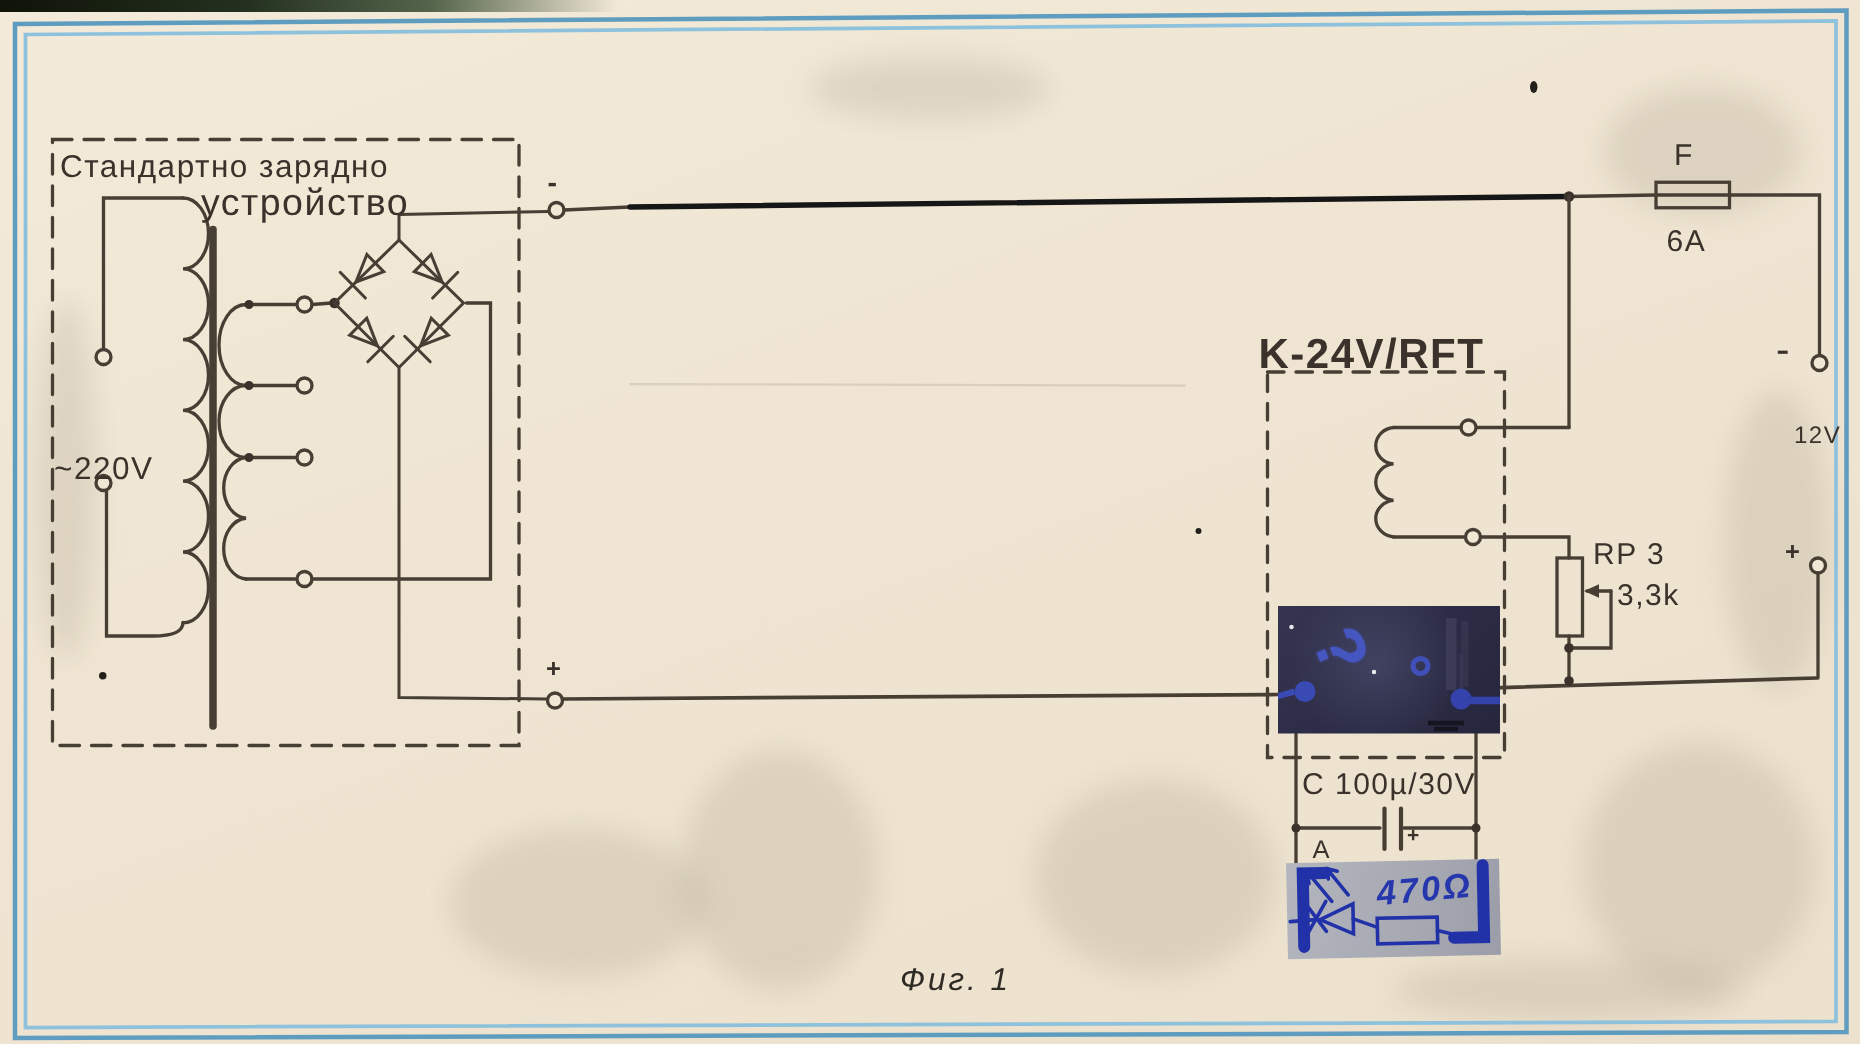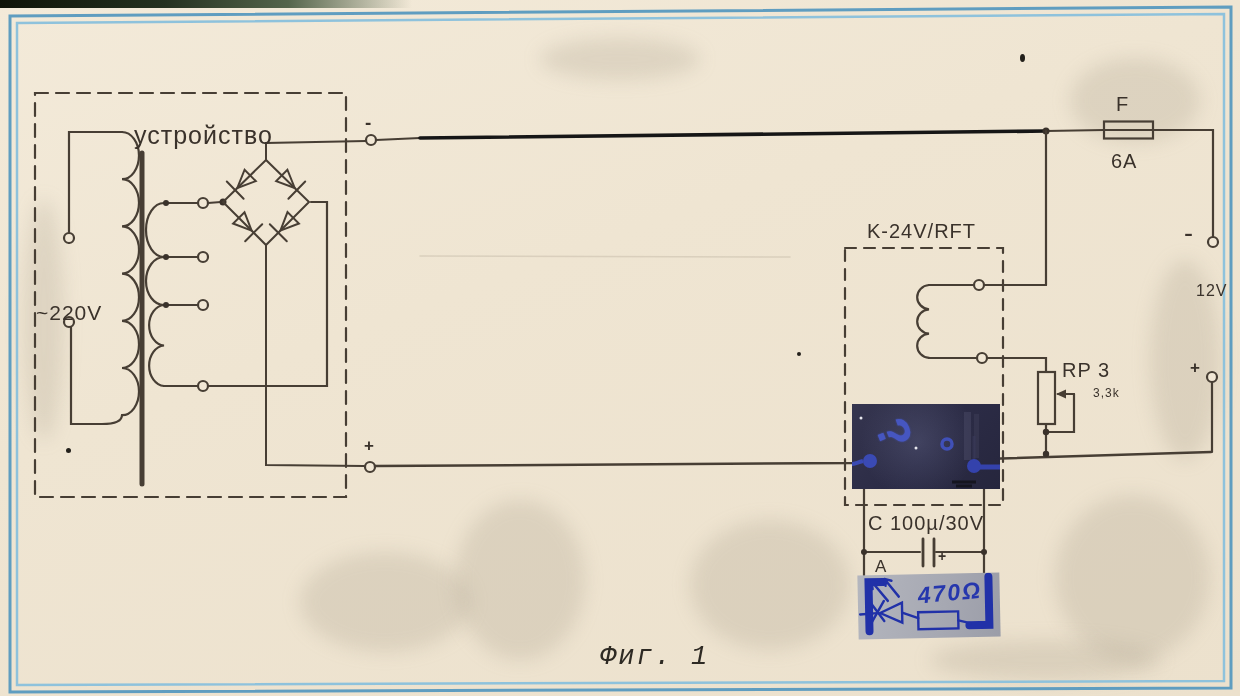--- a/index.html
+++ b/index.html
@@ -11,33 +11,33 @@
        font-family:"Liberation Sans","DejaVu Sans",sans-serif;}
   .mottle{position:absolute;background:rgba(150,138,118,0.20);filter:blur(9px);border-radius:50%;}
   #schem{position:absolute;left:0;top:0;}
   #frame{position:absolute;left:0;top:0;}
   
   #lbl-charger1{left:40px;top:100px;font-size:21px;}
   #lbl-charger2{left:134px;top:121px;font-size:25px;}
   #lbl-mains{left:36px;top:261px;font-size:21px;margin-top:40px;}
   #lbl-minus-top{left:365px;top:112px;font-size:19px;font-weight:bold;}
   #lbl-plus-left{left:364px;top:436px;font-size:17px;font-weight:bold;}
-  #lbl-relay{left:867px;top:220px;font-size:20px;}
+  #lbl-relay{left:839px;top:220px;font-size:28px;font-weight:bold;}
   #lbl-fuse-name{left:1116px;top:93px;font-size:20px;}
   #lbl-fuse-rating{left:1111px;top:150px;font-size:20px;}
   #lbl-minus-right{left:1184px;top:218px;font-size:27px;}
   #lbl-batt{left:1196px;top:282px;font-size:16px;}
   #lbl-plus-right{left:1190px;top:358px;font-size:17px;font-weight:bold;}
   #lbl-pot-name{left:1062px;top:359px;font-size:20px;}
-  #lbl-pot-value{left:1078px;top:386px;font-size:12px;margin-left:15px;}
+  #lbl-pot-value{left:1078px;top:386px;font-size:20px;}
   #lbl-cap{left:868px;top:512px;font-size:20px;text-align:center;}
   #lbl-cap-plus{left:938px;top:548px;font-size:14px;font-weight:bold;}
   #lbl-led-a{left:875px;top:557px;font-size:17px;}
-  #lbl-caption{left:600px;top:642px;font-size:27px;font-style:italic;
-               font-family:Liberation Mono, monospace;color:#2e2a24;letter-spacing:2px;}
+  #lbl-caption{left:600px;top:642px;font-size:21px;font-style:italic;
+               font-family:Liberation Sans, sans-serif;color:#2e2a24;letter-spacing:2px;}
   
   #patch-dark{position:absolute;left:852px;top:404px;width:148px;height:85px;
               background:linear-gradient(135deg,#35354f 0%,#2b2b45 55%,#26263d 100%);}
   #patch-dark .glow{position:absolute;left:0;top:0;width:100%;height:100%;
               background:radial-gradient(circle at 45% 45%,rgba(125,130,170,0.25),transparent 62%);}
   #qmark{position:absolute;left:28px;top:2px;font-size:46px;font-weight:bold;color:#4656c0;
          transform:rotate(68deg);text-shadow:0 0 2px rgba(70,86,192,.8);}
   #patch-led{position:absolute;left:858px;top:574px;width:142px;height:64px;
              background:linear-gradient(100deg,#b4b6be 0%,#a6a8b2 60%,#9b9da8 100%);
              transform:rotate(-1.2deg);}
@@ -185,20 +185,21 @@
         <path d="M923,539 L923,566" stroke-width="2.8"></path>
         <path d="M934,539 L934,566" stroke-width="2.8"></path>
         <circle cx="864" cy="552" r="3" fill="#3a322b" stroke="none"></circle>
         <circle cx="984" cy="552" r="3" fill="#3a322b" stroke="none"></circle>
       </g>
 
       <path d="M420,256 L790,257" stroke="rgba(120,110,95,0.18)" stroke-width="1.5"></path>
     </g>
   </svg>
 
+  <div class="lbl" id="lbl-charger1">Стандартно зарядно</div>
   <div class="lbl" id="lbl-charger2">устройство</div>
   <div class="lbl" id="lbl-mains">~220V</div>
   <div class="lbl" id="lbl-minus-top">-</div>
   <div class="lbl" id="lbl-plus-left">+</div>
   <div class="lbl" id="lbl-relay">K-24V/RFT</div>
   <div class="lbl" id="lbl-fuse-name">F</div>
   <div class="lbl" id="lbl-fuse-rating">6A</div>
   <div class="lbl" id="lbl-minus-right">-</div>
   <div class="lbl" id="lbl-batt">12V</div>
   <div class="lbl" id="lbl-plus-right">+</div>

